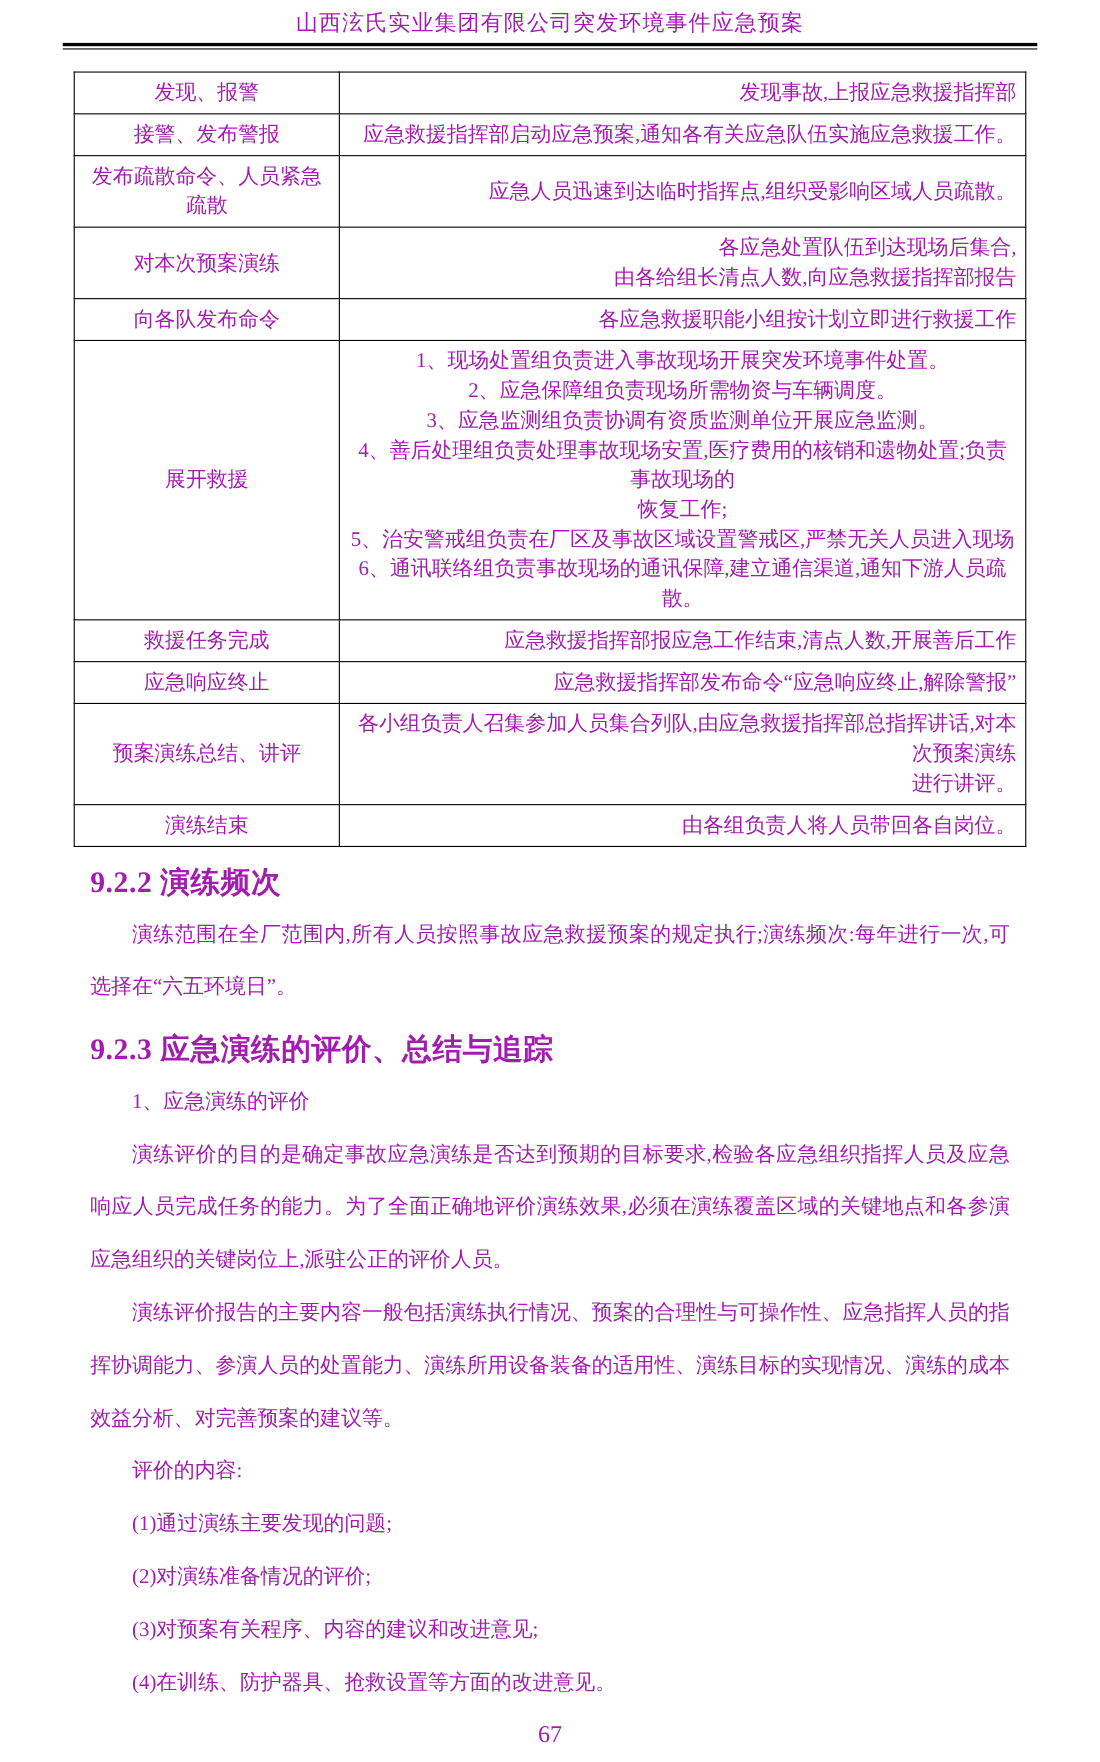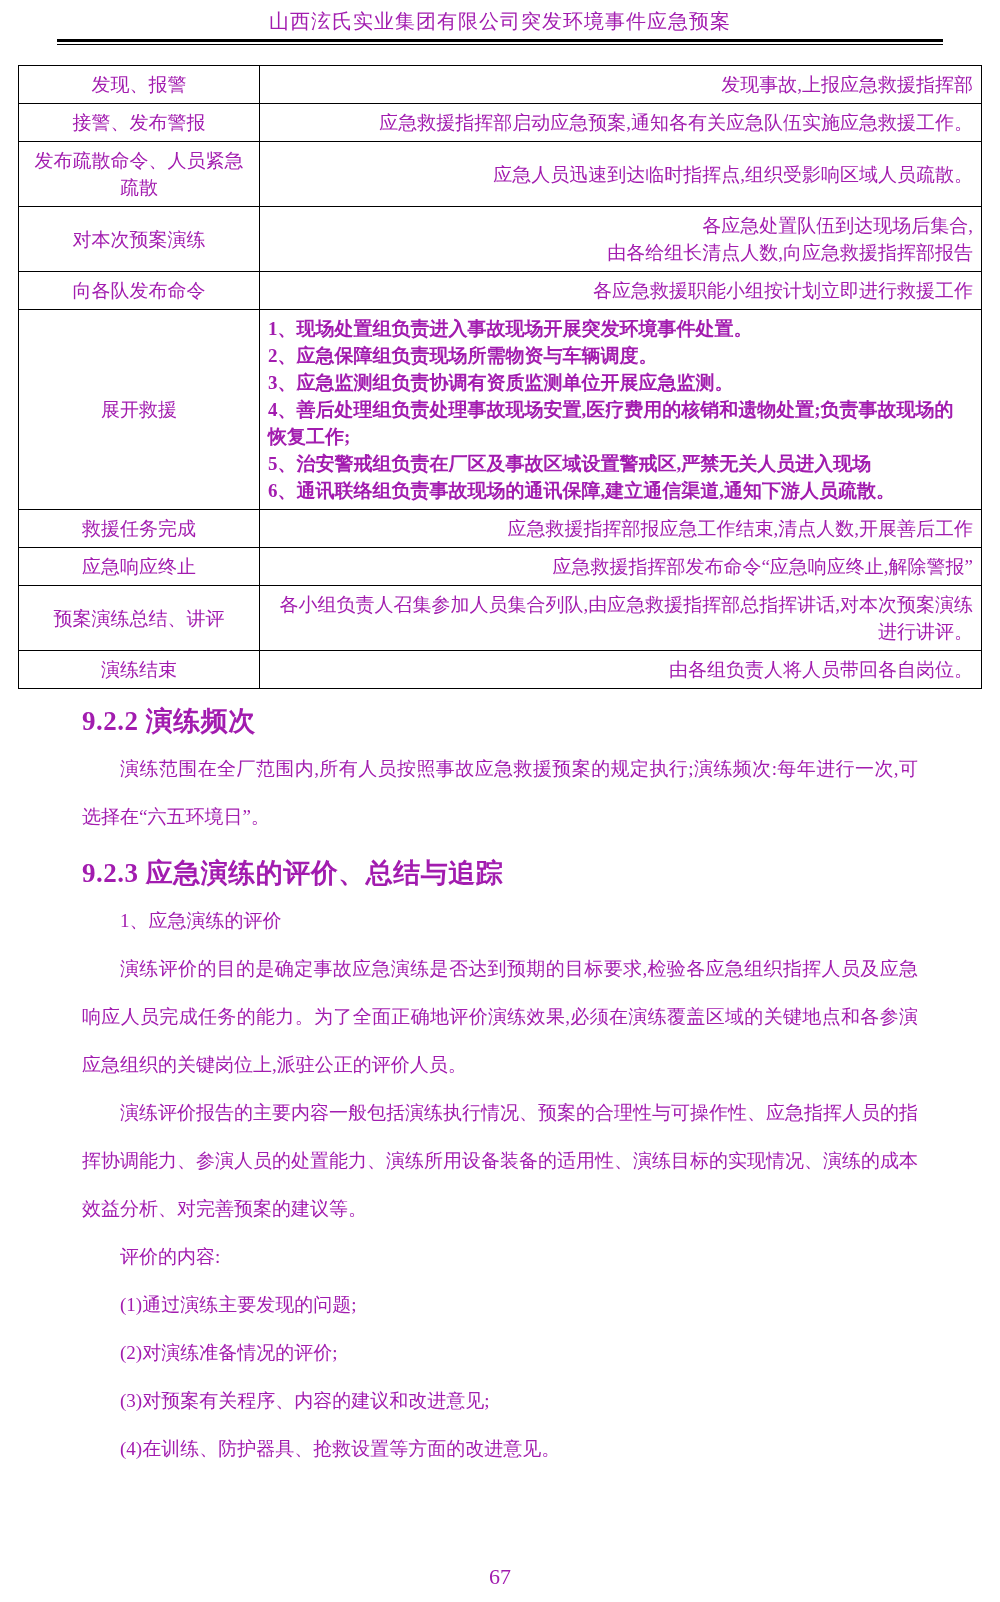--- a/index.html
+++ b/index.html
@@ -14,33 +14,33 @@
   .doc-header-title{
     text-align:center;font-size:20px;line-height:26px;letter-spacing:1px;
   }
   .doc-header-rule{
     margin:5px 57px 0 57px;height:2px;
     border-top:3px solid #000;border-bottom:1px solid #000;
   }
   
   table.flow-table{
     border-collapse:collapse;table-layout:fixed;
-    width:964px;margin:20px auto 0 auto;
+    width:866px;margin:20px auto 0 auto;
     font-size:19px;
   }
   table.flow-table td{
     border:1px solid #000;
     padding:5px 8px;
     line-height:27px;
     vertical-align:middle;
     white-space:pre-line;
   }
   td.stage{width:224px;text-align:center;}
   td.action{text-align:right;}
-  td.action.left{text-align:left;font-weight:bold;}
+  td.action.left{text-align:center;}
   
   .content{padding:0 82px;}
   h2.sec-heading{
     font-size:27px;font-weight:bold;line-height:36px;
     margin:14px 0 6px 0;letter-spacing:0.5px;
   }
   p.body-para{
     font-size:19px;line-height:48px;margin:0;
     text-align:justify;text-indent:2em;
   }

